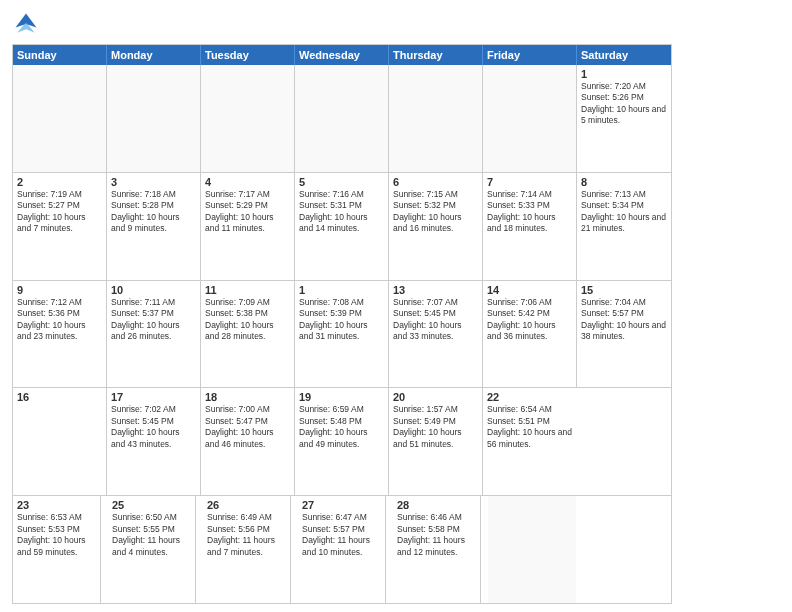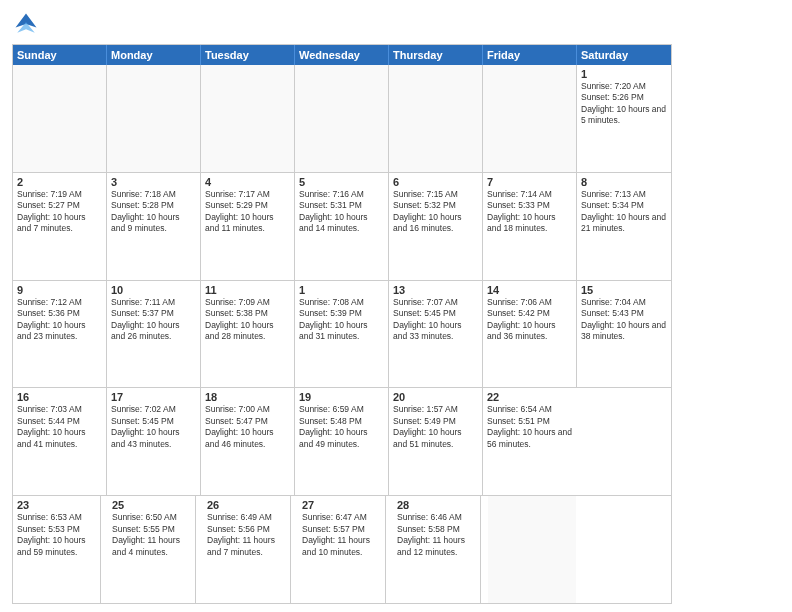--- a/index.html
+++ b/index.html
@@ -255,32 +255,28 @@
           <div class="cal-cell">
             <div class="day-num">14</div>
             <div class="cell-info">Sunrise: 7:06 AM
 Sunset: 5:42 PM
 Daylight: 10 hours
 and 36 minutes.</div>
           </div>
           <div class="cal-cell">
             <div class="day-num">15</div>
             <div class="cell-info">Sunrise: 7:04 AM
-Sunset: 5:43 PM
+Sunset: 5:57 PM
 Daylight: 10 hours
 and 38 minutes.</div>
           </div>
         </div>
         <div class="cal-row">
           <div class="cal-cell">
             <div class="day-num">16</div>
-            <div class="cell-info">Sunrise: 7:03 AM
-Sunset: 5:44 PM
-Daylight: 10 hours
-and 41 minutes.</div>
           </div>
           <div class="cal-cell">
             <div class="day-num">17</div>
             <div class="cell-info">Sunrise: 7:02 AM
 Sunset: 5:45 PM
 Daylight: 10 hours
 and 43 minutes.</div>
           </div>
           <div class="cal-cell">
             <div class="day-num">18</div>

